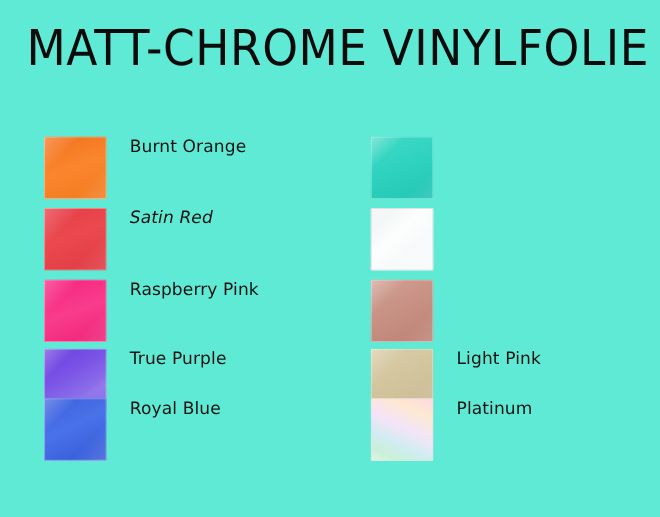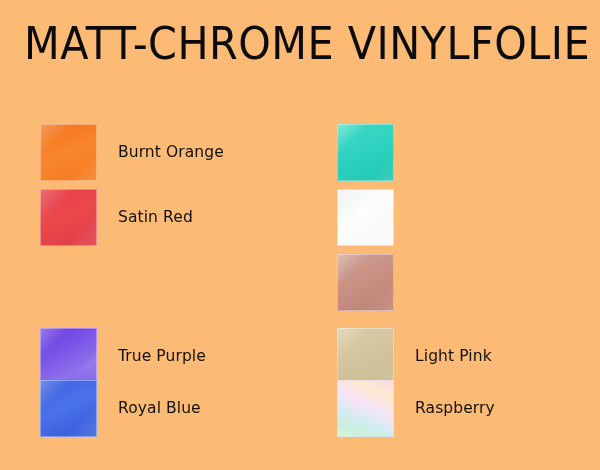--- a/index.html
+++ b/index.html
@@ -12,21 +12,21 @@
     background: #ffffff;
     font-family: "DejaVu Sans", sans-serif;
     overflow: hidden;
     position: relative;
   }
 
   #page {
     position: relative;
     width: 600px;
     height: 470px;
-    background: #fdba74;
+    background: #5eead4;
   }
 
   
   #title {
     position: absolute;
     left: 0;
     top: 18px;
     width: 600px;
     text-align: center;
     font-family: "DejaVu Sans", sans-serif;
@@ -56,27 +56,27 @@
   }
   .column.left  { left: 40px; }
   .column.right { left: 337px; }
 
   .swatch-row {
     position: absolute;
     left: 0;
     width: 290px;
     height: 57px;
     display: flex;
-    align-items: center;
+    align-items: flex-start;
   }
   .swatch-row.r0 { top: 14px;  }
-  .swatch-row.r1 { top: 79px;  }
+  .swatch-row.r1 { top: 79px; font-style: italic;  }
   .swatch-row.r2 { top: 144px; }
-  .swatch-row.r3 { top: 218px; }
-  .swatch-row.r4 { top: 270px; }
+  .swatch-row.r3 { top: 207px; }
+  .swatch-row.r4 { top: 252px; }
 
   .swatch {
     width: 57px;
     height: 57px;
     flex: 0 0 57px;
     border-radius: 1px;
     box-shadow: inset 0 0 0 1px rgba(255,255,255,0.35);
   }
   .swatch-label {
     margin-left: 21px;
@@ -155,20 +155,24 @@
       <div class="swatch-row r0">
         <div class="swatch sw-burnt-orange"></div>
         <div class="swatch-label">Burnt Orange</div>
       </div>
 
       <div class="swatch-row r1">
         <div class="swatch sw-satin-red"></div>
         <div class="swatch-label">Satin Red</div>
       </div>
 
+      <div class="swatch-row r2">
+        <div class="swatch sw-raspberry-pink"></div>
+        <div class="swatch-label">Raspberry Pink</div>
+      </div>
 
       <div class="swatch-row r3">
         <div class="swatch sw-true-purple"></div>
         <div class="swatch-label">True Purple</div>
       </div>
 
       <div class="swatch-row r4">
         <div class="swatch sw-royal-blue"></div>
         <div class="swatch-label">Royal Blue</div>
       </div>
@@ -189,19 +193,19 @@
         <div class="swatch sw-rose-gold"></div>
       </div>
 
       <div class="swatch-row r3">
         <div class="swatch sw-light-gold"></div>
         <div class="swatch-label">Light Pink</div>
       </div>
 
       <div class="swatch-row r4">
         <div class="swatch sw-spectrum"></div>
-        <div class="swatch-label">Raspberry</div>
+        <div class="swatch-label">Platinum</div>
       </div>
 
     </div>
 
   </div>
 </div>
 
 </body></html>

